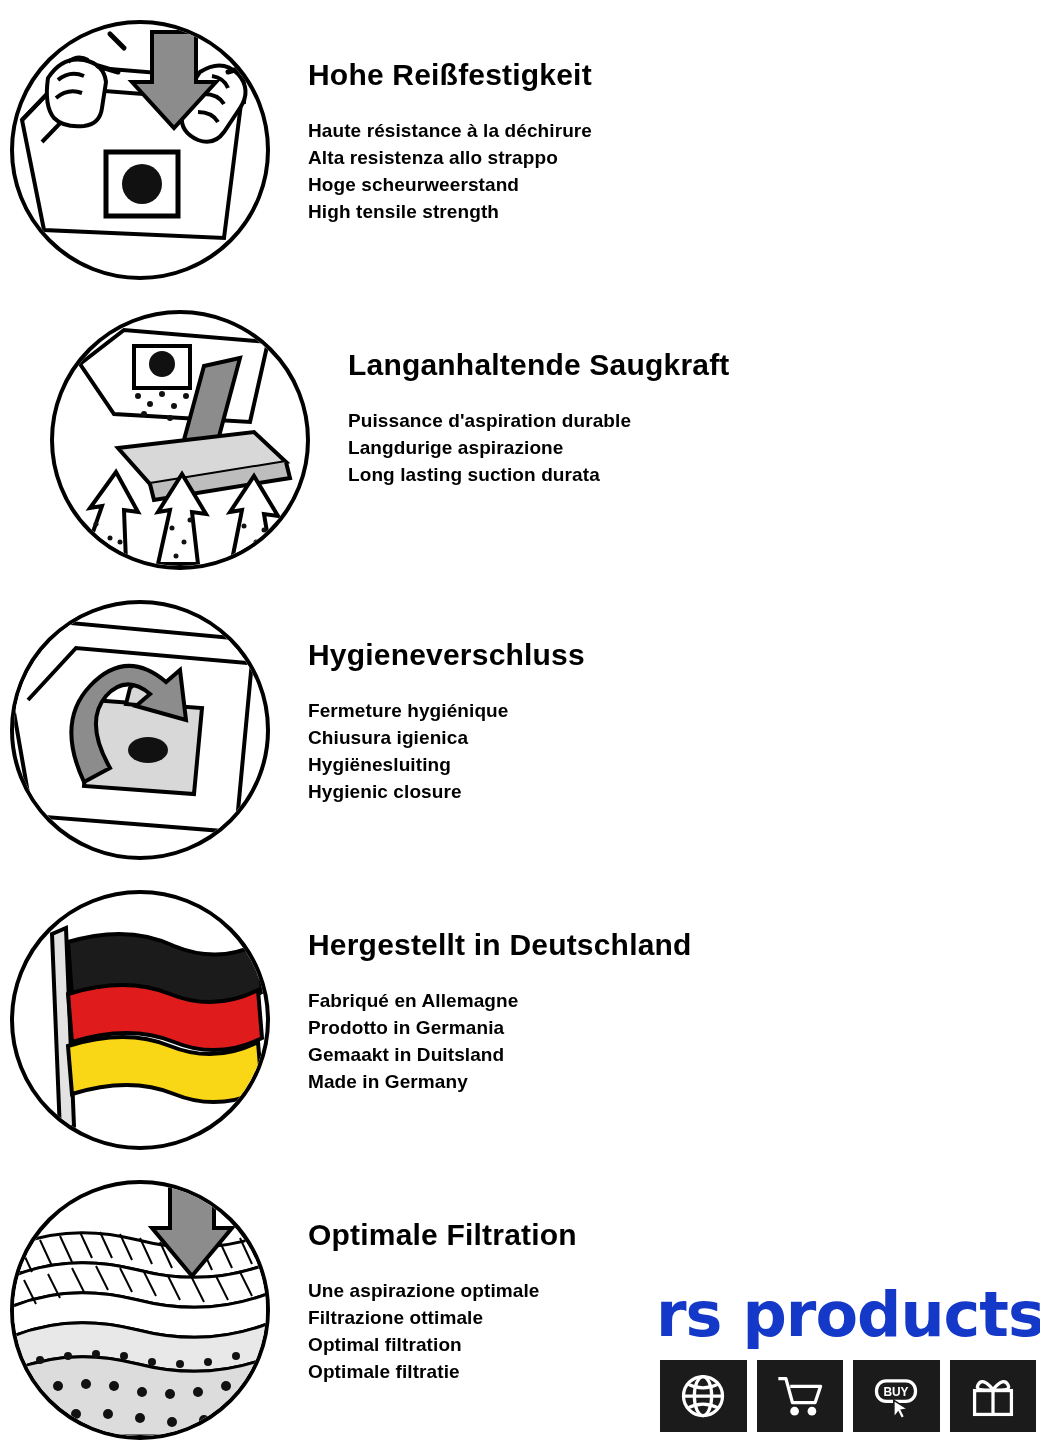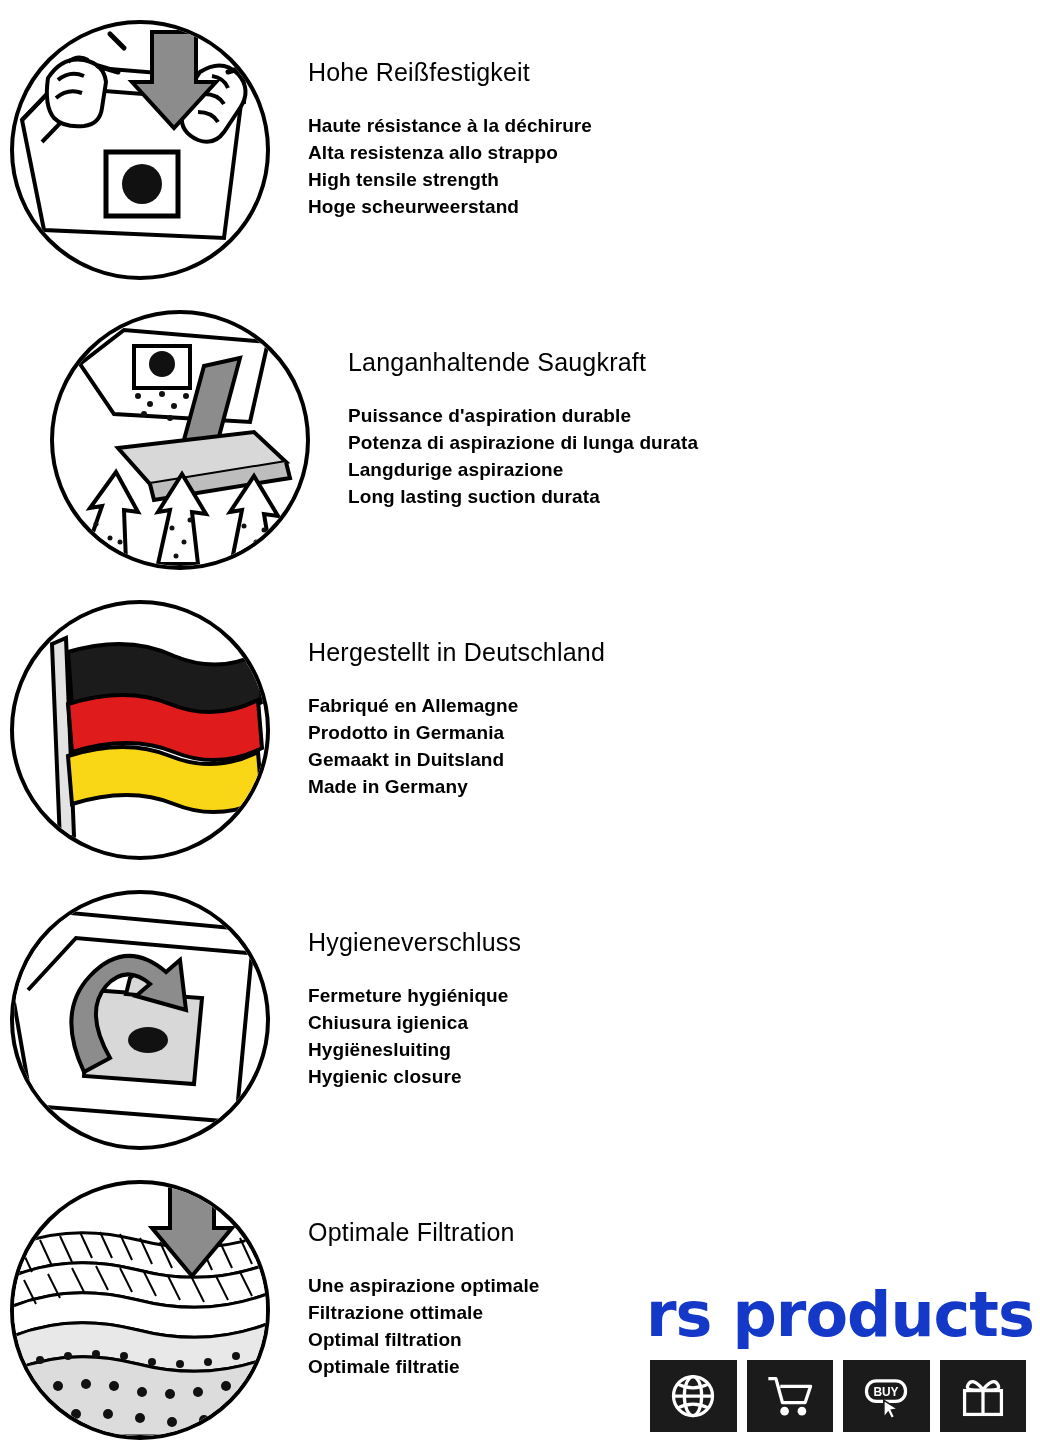--- a/index.html
+++ b/index.html
@@ -42,35 +42,35 @@
     border: 4px solid #000;
     overflow: hidden;
     position: relative;
     background: #fff;
   }
   .texts {
     padding-top: 48px;
     padding-left: 28px;
   }
   .title {
-    font-size: 25px;
-    font-weight: normal;
+    font-size: 30px;
+    font-weight: bold;
     letter-spacing: 0.2px;
     margin-bottom: 26px;
   }
   .langline {
     font-size: 19px;
     font-weight: bold;
     line-height: 1.42;
     letter-spacing: 0.1px;
   }
   
   .brand {
     position: absolute;
-    right: 14px;
+    right: 4px;
     bottom: 14px;
     width: 380px;
     text-align: right;
   }
   .brand-word {
     font-size: 62px;
     font-weight: bold;
     color: #1438c8;
     letter-spacing: -1px;
     line-height: 1;
@@ -142,22 +142,22 @@
             <line x1="208" y1="24" x2="222" y2="10"></line>
             <line x1="214" y1="48" x2="234" y2="42"></line>
           </g>
         </svg>
       </div>
     </div>
     <div class="texts">
       <div class="title">Hohe Reißfestigkeit</div>
       <div class="langline">Haute résistance à la déchirure</div>
       <div class="langline">Alta resistenza allo strappo</div>
+      <div class="langline">Hoge scheurweerstand</div>
       <div class="langline">High tensile strength</div>
-      <div class="langline">Hoge scheurweerstand</div>
     </div>
   </div>
 
   <div class="feature" style="top:10px;margin-left:40px;">
     <div class="icon-wrap">
       <div class="circle-icon">
         <svg viewBox="0 0 252 252" width="252" height="252">
 
           <g stroke="#000" stroke-width="4" fill="#fff">
             <path d="M26 50 L70 16 L214 28 L196 108 L60 100 Z"></path>
@@ -198,23 +198,51 @@
               <circle cx="202" cy="228" r="2.5"></circle>
             <circle cx="196" cy="242" r="2.5"></circle>
               <circle cx="210" cy="216" r="2.5"></circle>
           </g>
         </svg>
       </div>
     </div>
     <div class="texts">
       <div class="title">Langanhaltende Saugkraft</div>
       <div class="langline">Puissance d'aspiration durable</div>
-      <div class="langline">Potenza di aspirazione di lunga durata</div>
       <div class="langline">Langdurige aspirazione</div>
       <div class="langline">Long lasting suction durata</div>
+    </div>
+  </div>
+
+  <div class="feature" style="top:10px;">
+    <div class="icon-wrap">
+      <div class="circle-icon">
+        <svg viewBox="0 0 252 252" width="252" height="252">
+          <g stroke="#000" stroke-width="4" fill="#fff">
+            <path d="M-6 74 L46 18 L240 36 L222 228 L18 212 Z"></path>
+            <path d="M-6 74 L46 18"></path>
+            <path d="M14 96 L62 44 L244 60"></path>
+
+            <path d="M78 96 L188 104 L180 190 L70 182 Z" fill="#d8d8d8"></path>
+            <path d="M116 84 q16 -14 34 2 l4 18 l-42 -4 Z" fill="#d8d8d8"></path>
+          </g>
+          <ellipse cx="134" cy="146" rx="20" ry="13" fill="#111"></ellipse>
+
+          <g fill="#8c8c8c" stroke="#000" stroke-width="4">
+            <path d="M70 178 q-28 -60 6 -96 q36 -38 76 -4 l14 -12 l6 50 l-50 -14 l14 -12 q-24 -20 -44 2 q-22 26 4 72 Z"></path>
+          </g>
+        </svg>
+      </div>
+    </div>
+    <div class="texts">
+      <div class="title">Hygieneverschluss</div>
+      <div class="langline">Fermeture hygiénique</div>
+      <div class="langline">Chiusura igienica</div>
+      <div class="langline">Hygiënesluiting</div>
+      <div class="langline">Hygienic closure</div>
     </div>
   </div>
 
   <div class="feature" style="top:10px;">
     <div class="icon-wrap">
       <div class="circle-icon">
         <svg viewBox="0 0 252 252" width="252" height="252">
 
           <g stroke="#000" stroke-width="4" fill="#e3e3e3">
             <path d="M38 40 L52 34 L60 232 L46 238 Z"></path>
@@ -227,49 +255,20 @@
           </g>
         </svg>
       </div>
     </div>
     <div class="texts">
       <div class="title">Hergestellt in Deutschland</div>
       <div class="langline">Fabriqué en Allemagne</div>
       <div class="langline">Prodotto in Germania</div>
       <div class="langline">Gemaakt in Duitsland</div>
       <div class="langline">Made in Germany</div>
-    </div>
-  </div>
-
-  <div class="feature" style="top:10px;">
-    <div class="icon-wrap">
-      <div class="circle-icon">
-        <svg viewBox="0 0 252 252" width="252" height="252">
-          <g stroke="#000" stroke-width="4" fill="#fff">
-            <path d="M-6 74 L46 18 L240 36 L222 228 L18 212 Z"></path>
-            <path d="M-6 74 L46 18"></path>
-            <path d="M14 96 L62 44 L244 60"></path>
-
-            <path d="M78 96 L188 104 L180 190 L70 182 Z" fill="#d8d8d8"></path>
-            <path d="M116 84 q16 -14 34 2 l4 18 l-42 -4 Z" fill="#d8d8d8"></path>
-          </g>
-          <ellipse cx="134" cy="146" rx="20" ry="13" fill="#111"></ellipse>
-
-          <g fill="#8c8c8c" stroke="#000" stroke-width="4">
-            <path d="M70 178 q-28 -60 6 -96 q36 -38 76 -4 l14 -12 l6 50 l-50 -14 l14 -12 q-24 -20 -44 2 q-22 26 4 72 Z"></path>
-          </g>
-        </svg>
-      </div>
-    </div>
-    <div class="texts">
-      <div class="title">Hygieneverschluss</div>
-      <div class="langline">Fermeture hygiénique</div>
-      <div class="langline">Chiusura igienica</div>
-      <div class="langline">Hygiënesluiting</div>
-      <div class="langline">Hygienic closure</div>
     </div>
   </div>
 
   <div class="feature" style="top:10px;">
     <div class="icon-wrap">
       <div class="circle-icon">
         <svg viewBox="0 0 252 252" width="252" height="252">
 
           <g stroke="#000" stroke-width="3" fill="#fff">
             <path d="M-6 64 q60 -26 130 -8 q70 18 134 -8 l0 30 q-64 26 -134 8 q-70 -18 -130 8 Z"></path>

